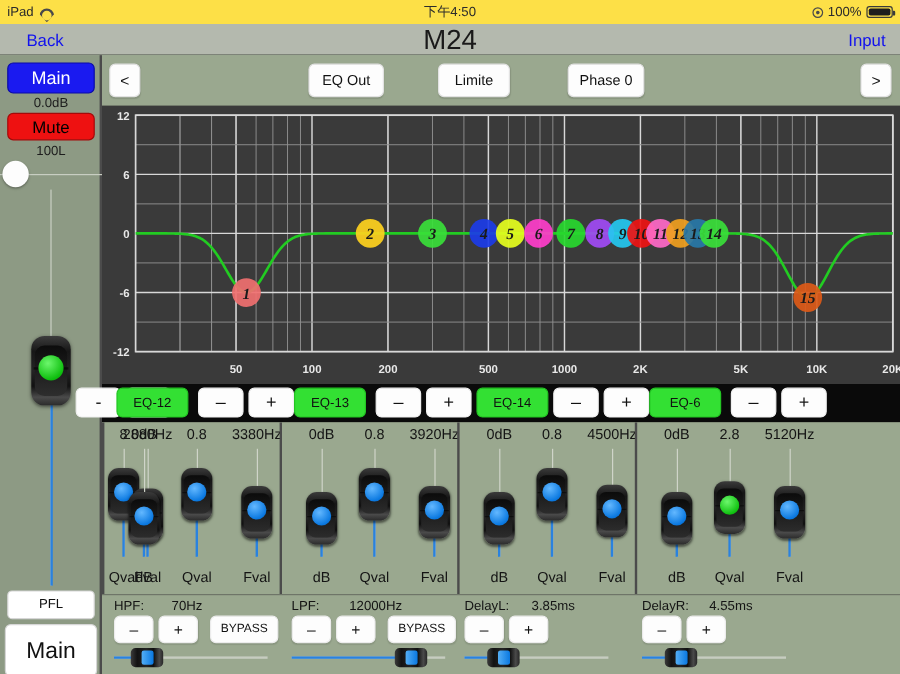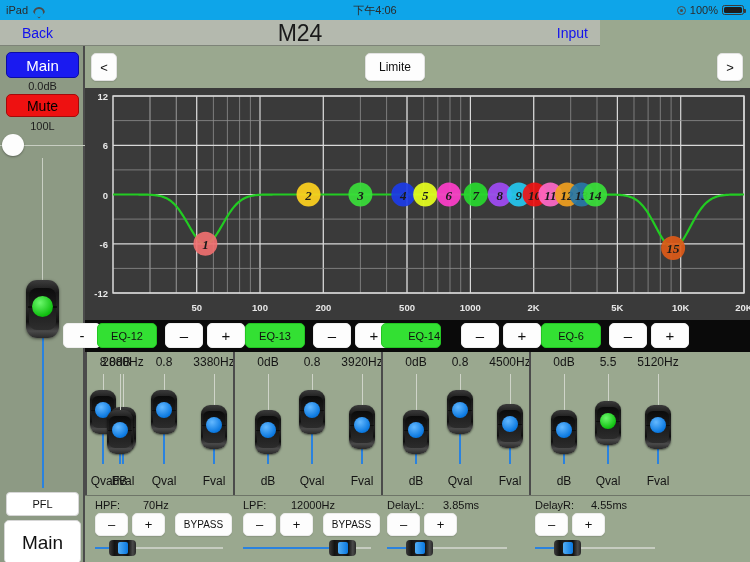--- a/index.html
+++ b/index.html
@@ -7,41 +7,41 @@
   body {
     font-family: "Liberation Sans", sans-serif;
     background:#9aa88f;
     -webkit-font-smoothing:antialiased;
   }
   #app { position:relative; width:750px; height:562px; }
 
   
   .statusbar {
     position:absolute; left:0; top:0; width:750px; height:20px;
-    background:#0ea5e9; color:#2b2b2b;
+    background:#fde047; color:#2b2b2b;
     font-size:11px; line-height:20px;
   }
   .sb-left { position:absolute; left:6px; top:0; display:flex; align-items:center; gap:4px; height:20px; }
   .sb-center { position:absolute; left:0; right:0; top:0; text-align:center; height:20px; font-size:11px; }
   .sb-right { position:absolute; right:6px; top:0; display:flex; align-items:center; gap:4px; height:20px; }
   .wifi-ico { display:inline-block; width:10px; height:9px; position:relative; }
   .wifi-ico::before{
     content:""; position:absolute; left:1px; top:1px; width:8px; height:8px;
     border:2px solid #4a4a4a; border-radius:50%;
     clip-path: polygon(0 0,100% 0,100% 45%,50% 100%,0 45%);
   }
   .loc-ico { display:inline-block; width:9px; height:9px; border:1.5px solid #4a4a4a; border-radius:50%; position:relative;}
   .loc-ico::after{content:"";position:absolute;left:2px;top:2px;width:3px;height:3px;background:#4a4a4a;border-radius:50%;}
   .batt { display:inline-block; width:22px; height:10px; border:1px solid #3a3a3a; border-radius:2.5px; position:relative; }
   .batt::after { content:""; position:absolute; right:-3px; top:3px; width:2px; height:4px; background:#3a3a3a; border-radius:0 1px 1px 0; }
   .batt i { position:absolute; left:1px; top:1px; bottom:1px; width:18px; background:#1d1d1d; border-radius:1.5px; display:block; }
 
   
   .navbar {
-    position:absolute; left:0; top:20px; width:600px; height:26px;
+    position:absolute; left:0; top:20px; width:750px; height:26px;
     background:#b4b9ae; border-bottom:1px solid #7d8378;
   }
   .nav-back { position:absolute; left:22px; top:0; height:26px; line-height:26px; color:#1111ee; font-size:14px; }
   .nav-title { position:absolute; left:0; right:0; top:0; height:26px; line-height:26px; text-align:center; color:#1a1a1a; font-size:23px; }
   .nav-right { position:absolute; right:12px; top:0; height:26px; line-height:26px; color:#1111ee; font-size:14px;text-align:right; }
 
   
   .strip {
     position:absolute; left:0; top:46px; width:85px; height:516px;
     background:#8d9a84; border-right:2px solid #4b4b4b;
@@ -164,21 +164,21 @@
 </head>
 <body>
 
 <div id="app">
 
   <div class="statusbar">
     <div class="sb-left">
       <span>iPad</span>
       <span class="wifi-ico"></span>
     </div>
-    <div class="sb-center">下午4:06</div>
+    <div class="sb-center">下午4:50</div>
     <div class="sb-right">
       <span class="loc-ico"></span>
       <span>100%</span>
       <span class="batt">
           <i></i>
         </span>
     </div>
   </div>
 
   <div class="navbar">
@@ -204,21 +204,23 @@
         <div class="line"></div>
         <div class="dot green"></div>
       </div>
     </div>
     <div class="btn-pfl">PFL</div>
     <div class="btn-mainbot">Main</div>
   </div>
 
   <div class="toolbar">
     <div class="tb-btn tb-arrow" style="left:6px">&lt;</div>
+    <div class="tb-btn" style="left:172px;width:63px">EQ Out</div>
     <div class="tb-btn" style="left:280px;width:60px">Limite</div>
+    <div class="tb-btn" style="left:388px;width:64px">Phase 0</div>
     <div class="tb-btn tb-arrow" style="left:632px">&gt;</div>
   </div>
 
   <div class="graph-wrap">
     <svg class="g-svg" id="eqsvg" width="665" height="232" viewBox="0 0 665 232">
         <line x1="28.0" y1="8" x2="28.0" y2="205" stroke="#8e8e8e" stroke-width="0.8"></line>
         <line x1="65.0" y1="8" x2="65.0" y2="205" stroke="#8e8e8e" stroke-width="0.8"></line>
         <line x1="91.3" y1="8" x2="91.3" y2="205" stroke="#8e8e8e" stroke-width="0.8"></line>
         <line x1="111.7" y1="8" x2="111.7" y2="205" stroke="#8e8e8e" stroke-width="0.8"></line>
         <line x1="128.4" y1="8" x2="128.4" y2="205" stroke="#8e8e8e" stroke-width="0.8"></line>
@@ -343,21 +345,21 @@
 
   <div class="bandbar" id="bandbar">
       <div class="bb-btn bb-pm" style="left: -22px;">-</div>
       <div class="bb-btn bb-pm" style="left: 20px;">+</div>
       <div class="bb-btn bb-eq" style="left: 12px;">EQ-12</div>
       <div class="bb-btn bb-pm" style="left: 80px;">–</div>
       <div class="bb-btn bb-pm" style="left: 122px;">+</div>
       <div class="bb-btn bb-eq" style="left: 160px;">EQ-13</div>
       <div class="bb-btn bb-pm" style="left: 228px;">–</div>
       <div class="bb-btn bb-pm" style="left: 270px;">+</div>
-      <div class="bb-btn bb-eq" style="left: 296px; text-align: right;">EQ-14</div>
+      <div class="bb-btn bb-eq" style="left: 312px;">EQ-14</div>
       <div class="bb-btn bb-pm" style="left: 376px;">–</div>
       <div class="bb-btn bb-pm" style="left: 418px;">+</div>
       <div class="bb-btn bb-eq" style="left: 456px;">EQ-6</div>
       <div class="bb-btn bb-pm" style="left: 524px;">–</div>
       <div class="bb-btn bb-pm" style="left: 566px;">+</div>
     </div>
 
   <div class="valarea" id="valarea">
       <div class="vval" style="left: -8px; width: 52px;">8</div>
       <div class="vval" style="left: 12px; width: 52px;">2880Hz</div>
@@ -478,21 +480,21 @@
         <div class="fil" style="top:58px;height:32px"></div>
         <div class="cap" style="top:30px">
           <div class="body"></div>
           <div class="ln"></div>
           <div class="dot blue"></div>
         </div>
         <div class="lbl">Fval</div>
       </div>
       <div class="vdiv" style="left: 444px;"></div>
       <div class="vval" style="left: 454px; width: 50px;">0dB</div>
-      <div class="vval" style="left: 500px; width: 46px;">5.5</div>
+      <div class="vval" style="left: 500px; width: 46px;">2.8</div>
       <div class="vval" style="left: 542px; width: 62px;">5120Hz</div>
       <div class="slot" style="left: 459px;">
         <div class="trk"></div>
         <div class="fil" style="top:64px;height:26px"></div>
         <div class="cap" style="top:36px">
           <div class="body"></div>
           <div class="ln"></div>
           <div class="dot blue"></div>
         </div>
         <div class="lbl">dB</div>

